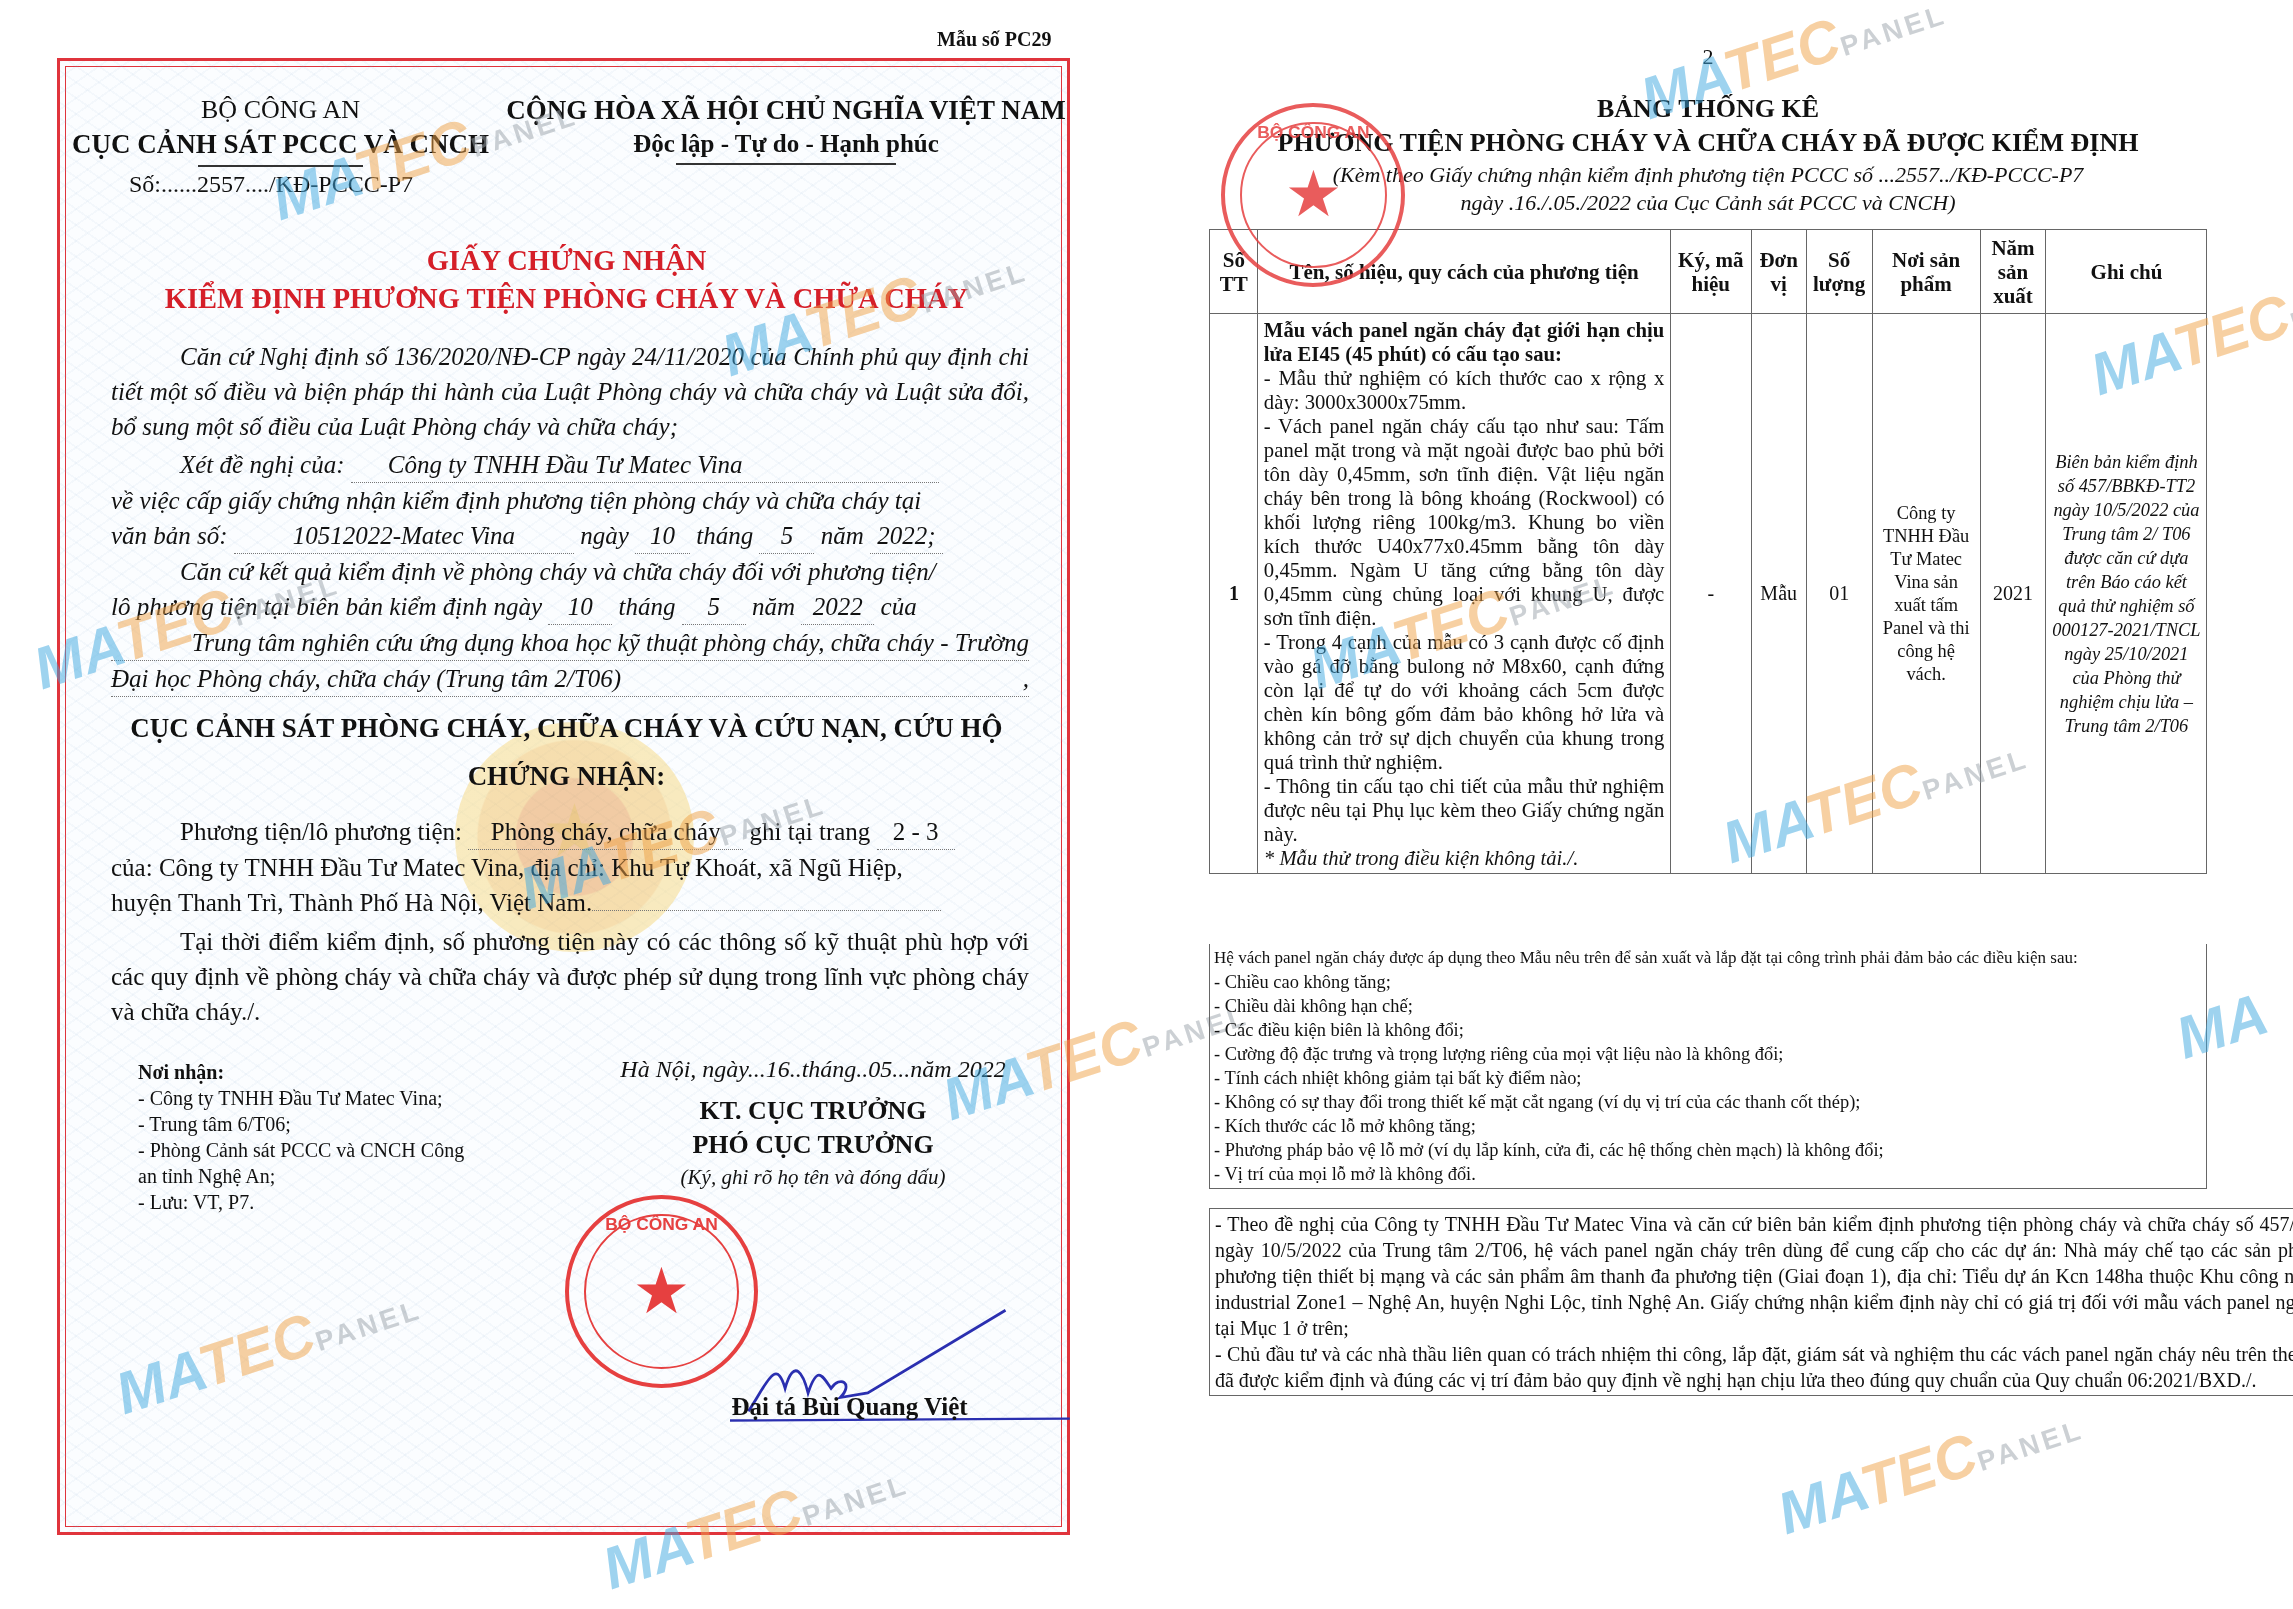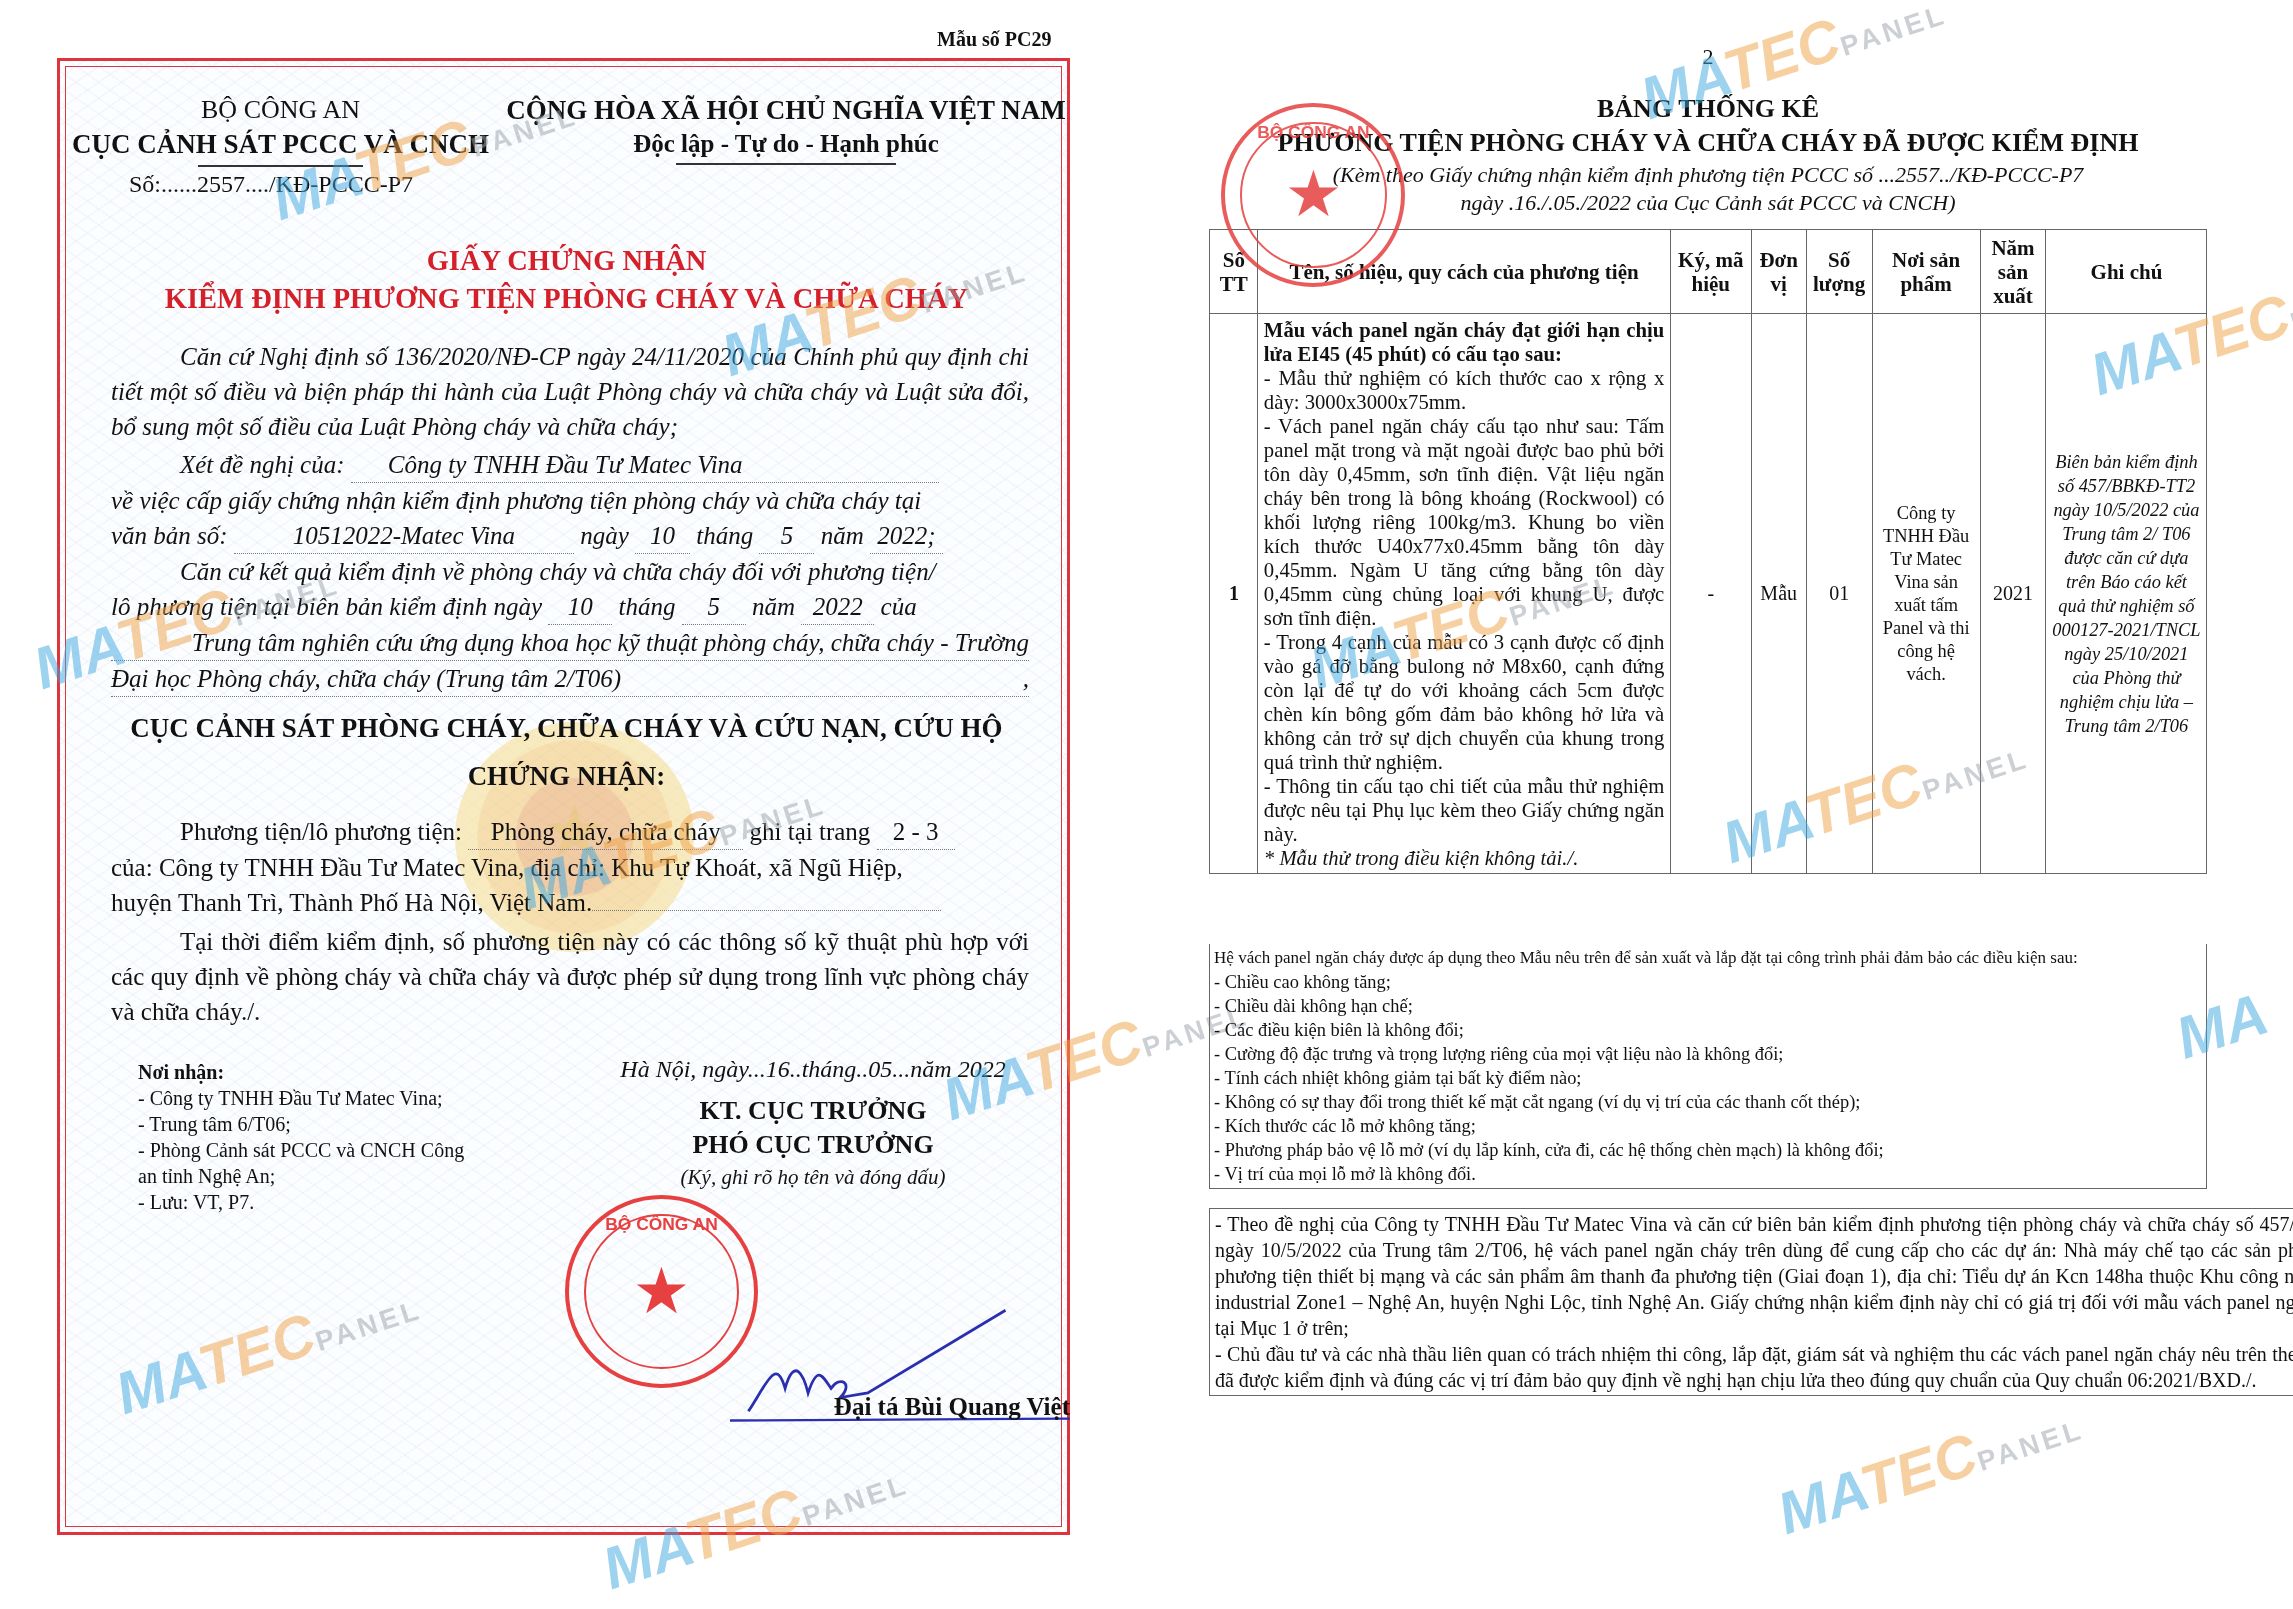--- a/index.html
+++ b/index.html
@@ -35,21 +35,21 @@
   .indent{padding-left:69px}
   .agency{left:0;width:1013px;text-align:center;top:652px;font-size:27px;font-weight:bold}
   .certifies{left:0;width:1013px;text-align:center;top:700px;font-size:27px;font-weight:bold}
   .recipients{left:78px;top:998px;font-size:20px;line-height:26px}
   .recipients .h{font-weight:bold}
   .sign{left:514px;width:478px;text-align:center;top:995px}
   .sign .date{font-size:24px;font-style:italic}
   .sign .r1{font-size:26px;font-weight:bold;margin-top:13px}
   .sign .r2{font-size:26px;font-weight:bold;margin-top:3.7px}
   .sign .r3{font-size:21px;font-style:italic;margin-top:5.5px}
-  .signer{left:569px;width:441px;text-align:right;top:1332px;font-size:25px;font-weight:bold}
+  .signer{left:569px;width:441px;text-align:center;top:1332px;font-size:25px;font-weight:bold}
 
   .stamp{position:absolute;border-radius:50%;border:4.6px solid #e64040;
          display:flex;align-items:center;justify-content:center}
   .stamp::before{content:"";position:absolute;inset:14.7px;border-radius:50%;border:2.8px solid #e64040}
   .stamp .star{color:#e64040;font-size:64px;line-height:1}
   .stamp .ring-text{position:absolute;top:14.7px;left:0;right:0;text-align:center;color:#e64040;
                     font-family:"Liberation Sans",sans-serif;font-weight:bold;font-size:17.4px}
 
   .emblem{position:absolute;left:395px;top:661px;width:239px;height:230px;border-radius:50%;
           background:radial-gradient(circle,#e9a35a 0 35%,#f2c56d 36% 58%,#f7dc8c 59% 72%,transparent 73%);

